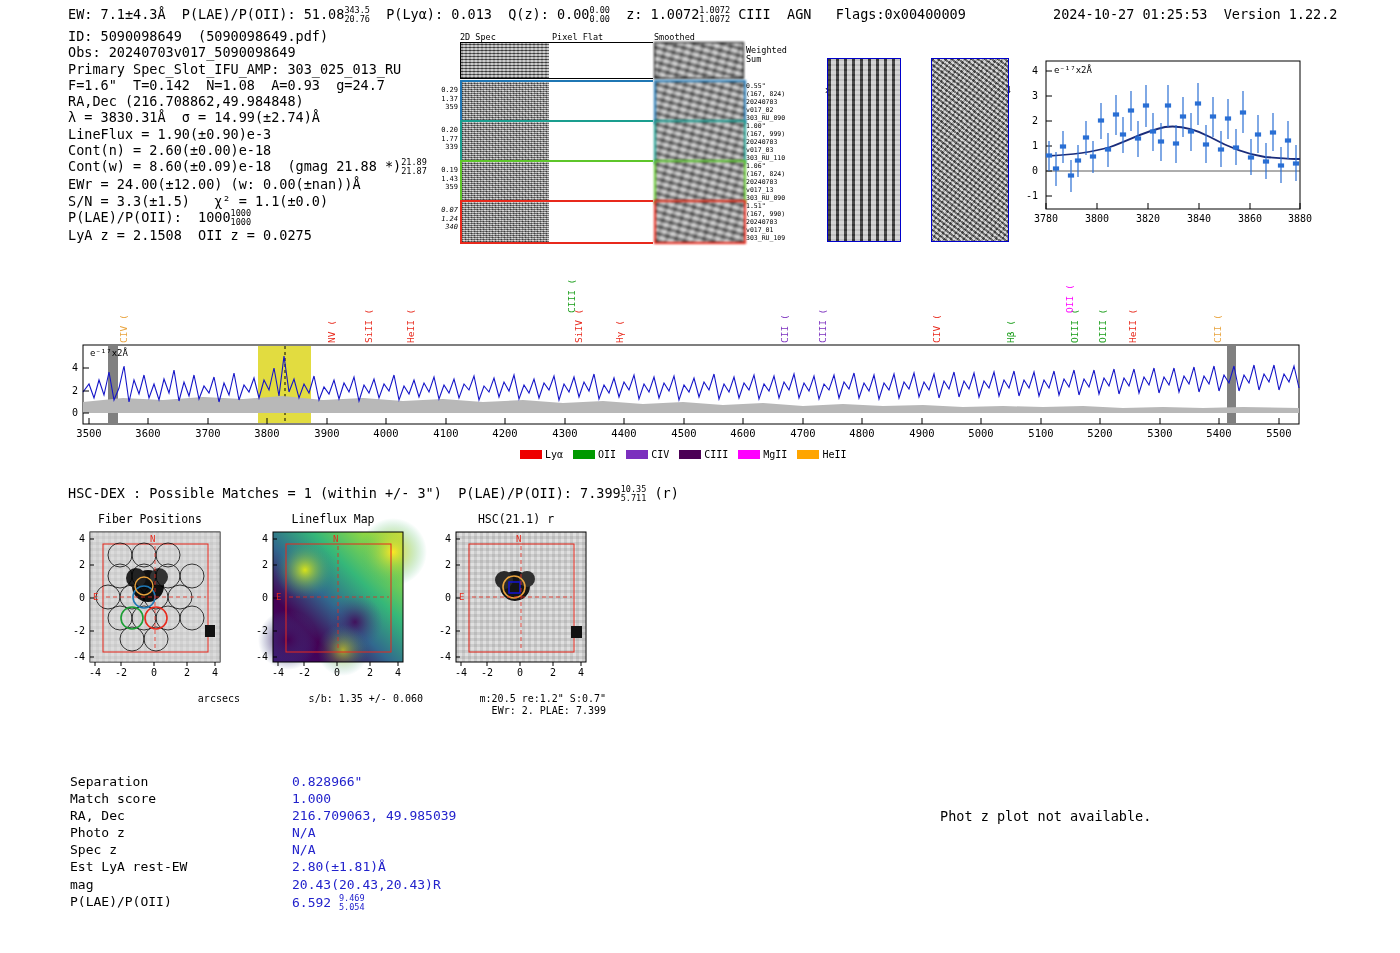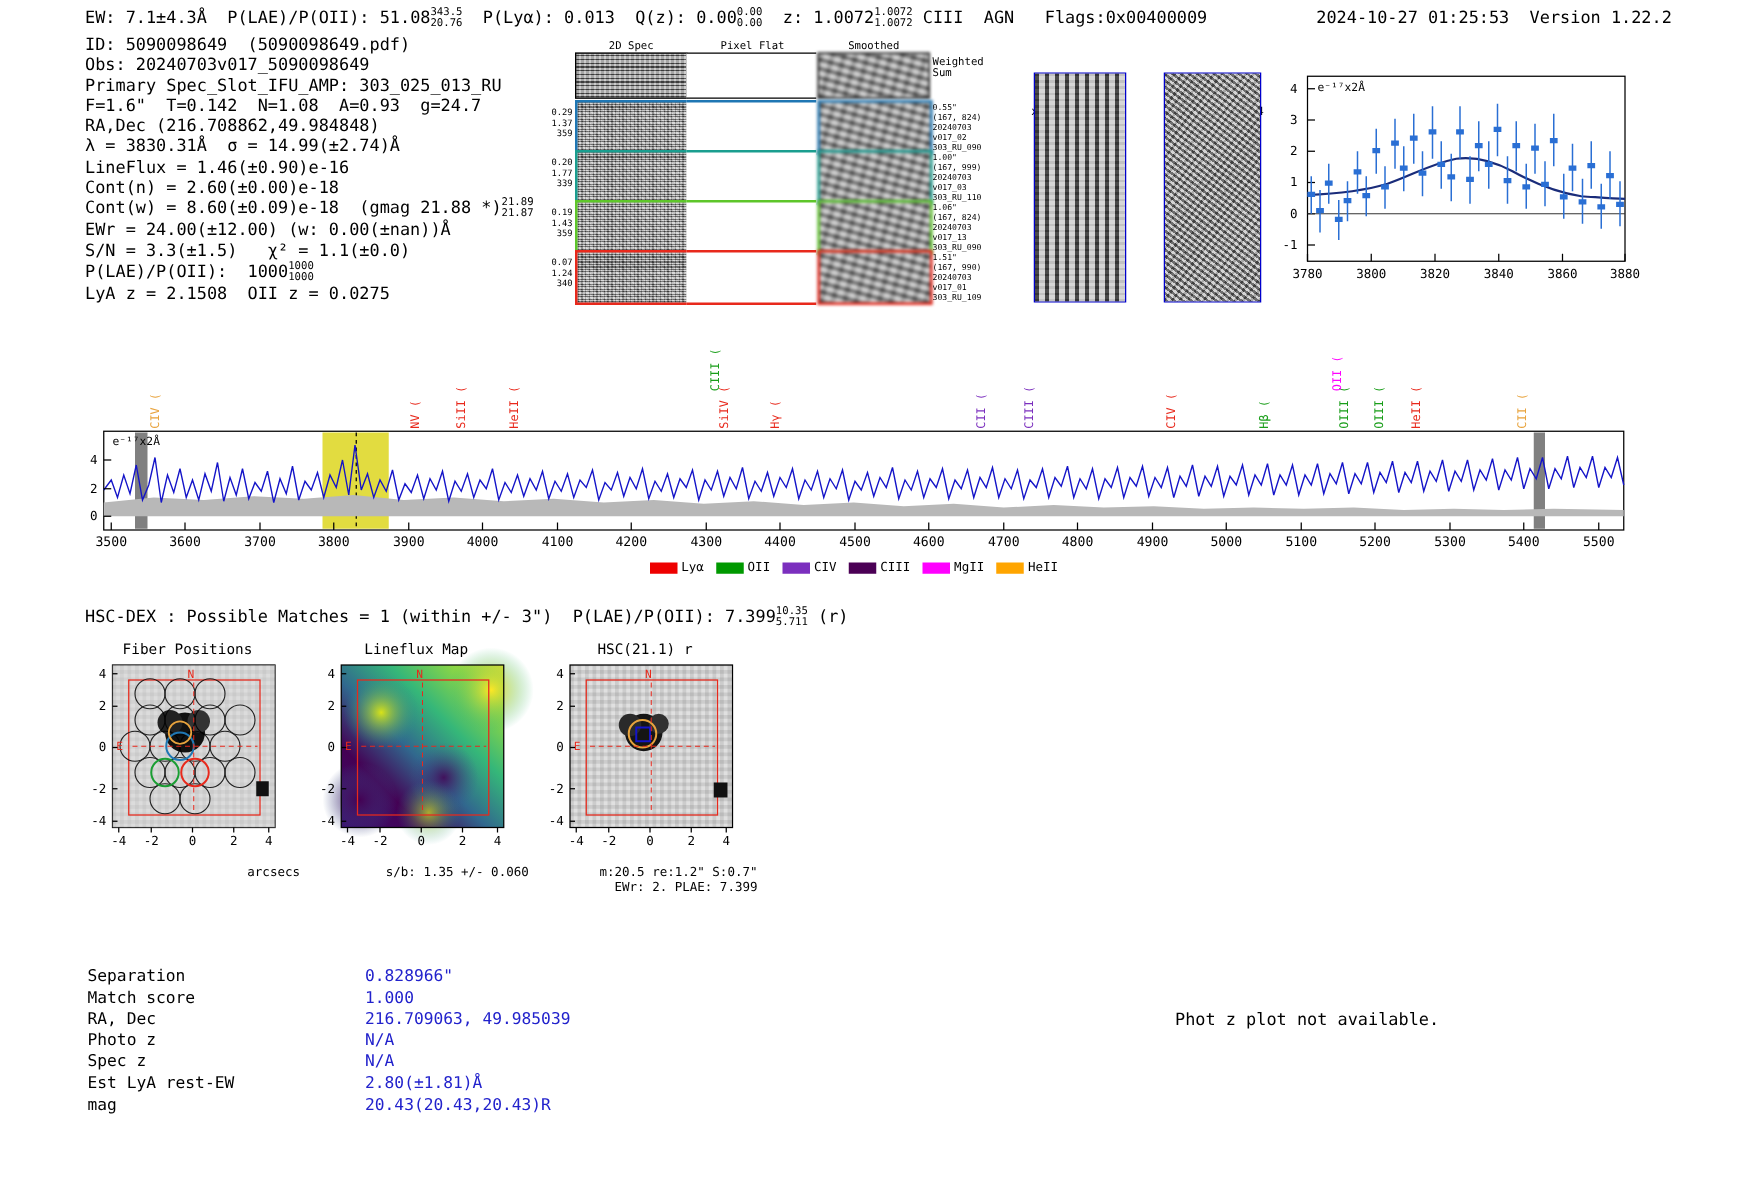--- a/index.html
+++ b/index.html
@@ -13,21 +13,21 @@
   .mono{font-family:"DejaVu Sans Mono", monospace;}
   .abs{position:absolute;}
   
   #topline{top:6px;left:68px;font-size:13.5px;white-space:pre;letter-spacing:0px;}
   #datestamp{top:6px;left:1053px;font-size:13.5px;white-space:pre;}
   
   #infoblock{top:28px;left:68px;font-size:13.5px;line-height:16.3px;white-space:pre;}
   .frac{display:inline-block;vertical-align:middle;font-size:8.5px;line-height:9px;text-align:left;}
   
   #specpanel{top:32px;left:460px;width:300px;height:218px;}
-  .spec-col-title{position:absolute;font-size:8.5px;text-align:center;}
+  .spec-col-title{position:absolute;font-size:8.5px;text-align:left;}
   .specrow{position:absolute;left:0;height:37px;width:300px;}
   .specbox{position:absolute;height:100%;}
   .noise{
     background-color:#9a9a9a;
     background-image:
       repeating-linear-gradient(0deg, rgba(0,0,0,.35) 0 1px, rgba(255,255,255,.35) 1px 2px),
       repeating-linear-gradient(90deg, rgba(0,0,0,.30) 0 1px, rgba(255,255,255,.30) 1px 3px),
       repeating-linear-gradient(45deg, rgba(0,0,0,.18) 0 2px, rgba(255,255,255,.18) 2px 4px);
   }
   .noise2{
@@ -84,21 +84,21 @@
 <div class="abs mono" id="topline"><span>EW: 7.1±4.3Å</span>  <span>P(LAE)/P(OII): 51.08</span><span class="frac"><span>343.5</span><br><span>20.76</span></span>  <span>P(Lyα): 0.013</span>  <span>Q(z): 0.00</span><span class="frac"><span>0.00</span><br><span>0.00</span></span>  <span>z: 1.0072</span><span class="frac"><span>1.0072</span><br><span>1.0072</span></span> <span>CIII</span>  <span>AGN</span>   <span>Flags:0x00400009</span></div>
 
 <div class="abs mono" id="datestamp">2024-10-27 01:25:53  Version 1.22.2</div>
 
 <div class="abs mono" id="infoblock"><span>ID: 5090098649  (5090098649.pdf)</span>
 <span>Obs: 20240703v017_5090098649</span>
 <span>Primary Spec_Slot_IFU_AMP: 303_025_013_RU</span>
 <span>F=1.6"  T=0.142  N=1.08  A=0.93  g=24.7</span>
 <span>RA,Dec (216.708862,49.984848)</span>
 <span>λ = 3830.31Å  σ = 14.99(±2.74)Å</span>
-<span>LineFlux = 1.46(±0.90)e-16</span>
+<span>LineFlux = 1.90(±0.90)e-3</span>
 <span>Cont(n) = 2.60(±0.00)e-18</span>
 <span>Cont(w) = 8.60(±0.09)e-18  (gmag 21.88 *)</span><span class="frac"><span>21.89</span><br><span>21.87</span></span>
 <span>EWr = 24.00(±12.00) (w: 0.00(±nan))Å</span>
 <span>S/N = 3.3(±1.5)   χ² = 1.1(±0.0)</span>
 <span>P(LAE)/P(OII):  1000</span><span class="frac"><span>1000</span><br><span>1000</span></span>
 <span>LyA z = 2.1508  OII z = 0.0275</span></div>
 
 <div class="abs" id="specpanel">
   <div class="spec-col-title" style="left:0px;top:0px;width:90px;">2D Spec</div>
   <div class="spec-col-title" style="left:92px;top:0px;width:100px;">Pixel Flat</div>
@@ -151,21 +151,21 @@
 (167, 824)
 20240703
 v017_13
 303_RU_090</div>
   </div>
 
   <div class="specrow" style="top:168px;height:40px;">
     <div class="specbox noise" style="left:0px;width:88px;border:2px solid #e8291c;"></div>
     <div class="specbox" style="left:89px;width:104px;background:#fff;border-top:2px solid #e8291c;border-bottom:2px solid #e8291c;"></div>
     <div class="specbox smoothnoise" style="left:194px;width:88px;border:2px solid #e8291c;"></div>
-    <div class="rowlabelL" style="top:6px;">0.07
+    <div class="rowlabelL" style="top:6px;font-style:italic;">0.07
 1.24
 340</div>
     <div class="rowlabelR" style="top:2px;left:284px;">1.51"
 (167, 990)
 20240703
 v017_01
 303_RU_109</div>
   </div>
 </div>
 
@@ -619,16 +619,20 @@
     <td class="val">N/A</td>
   </tr>
   <tr>
     <td>Est LyA rest-EW</td>
     <td class="val">2.80(±1.81)Å</td>
   </tr>
   <tr>
     <td>mag</td>
     <td class="val">20.43(20.43,20.43)R</td>
   </tr>
+  <tr>
+    <td>P(LAE)/P(OII)</td>
+    <td class="val"><span>6.592</span> <span class="frac" style="color:#2222cc"><span>9.469</span><br><span>5.054</span></span></td>
+  </tr>
 </tbody>
   </table>
 
 <div class="abs mono" id="photoznote">Phot z plot not available.</div>
 
 </body></html>

